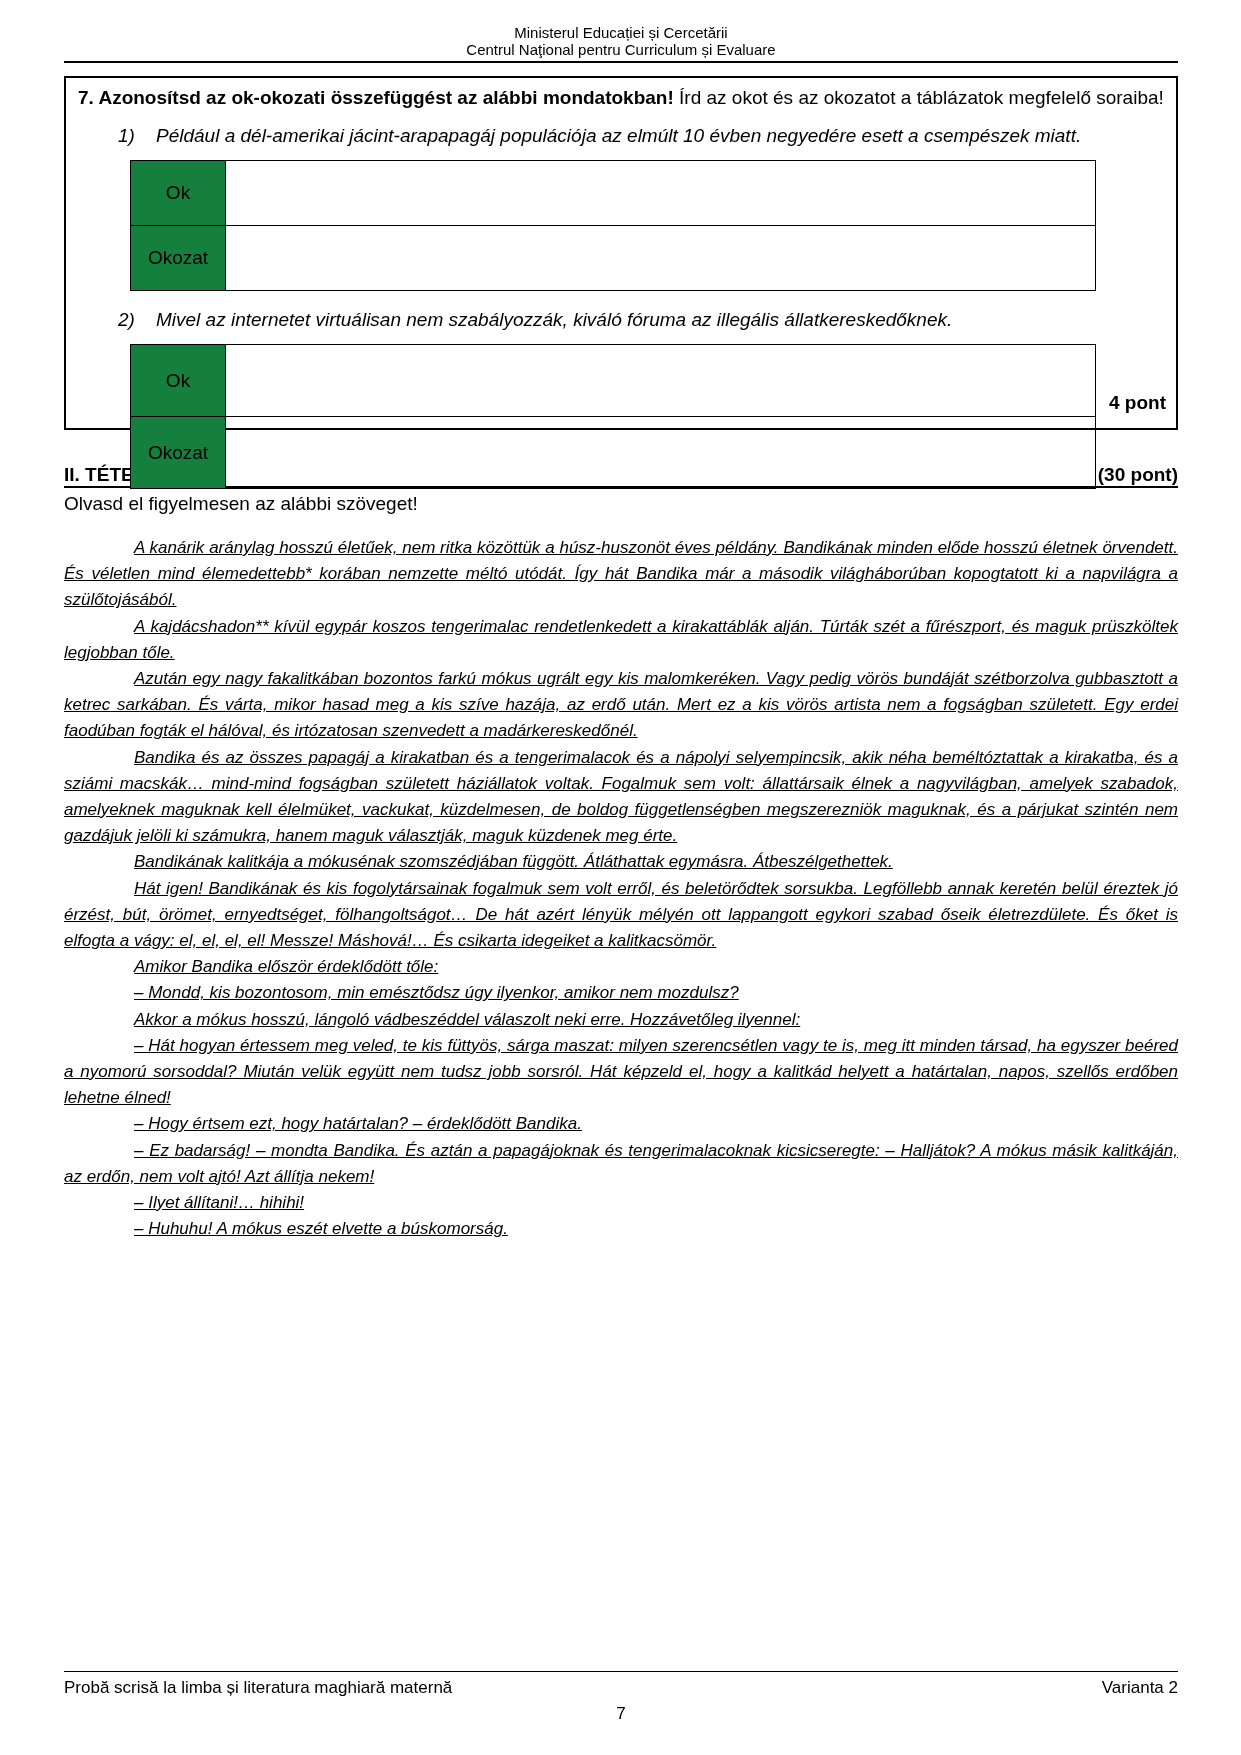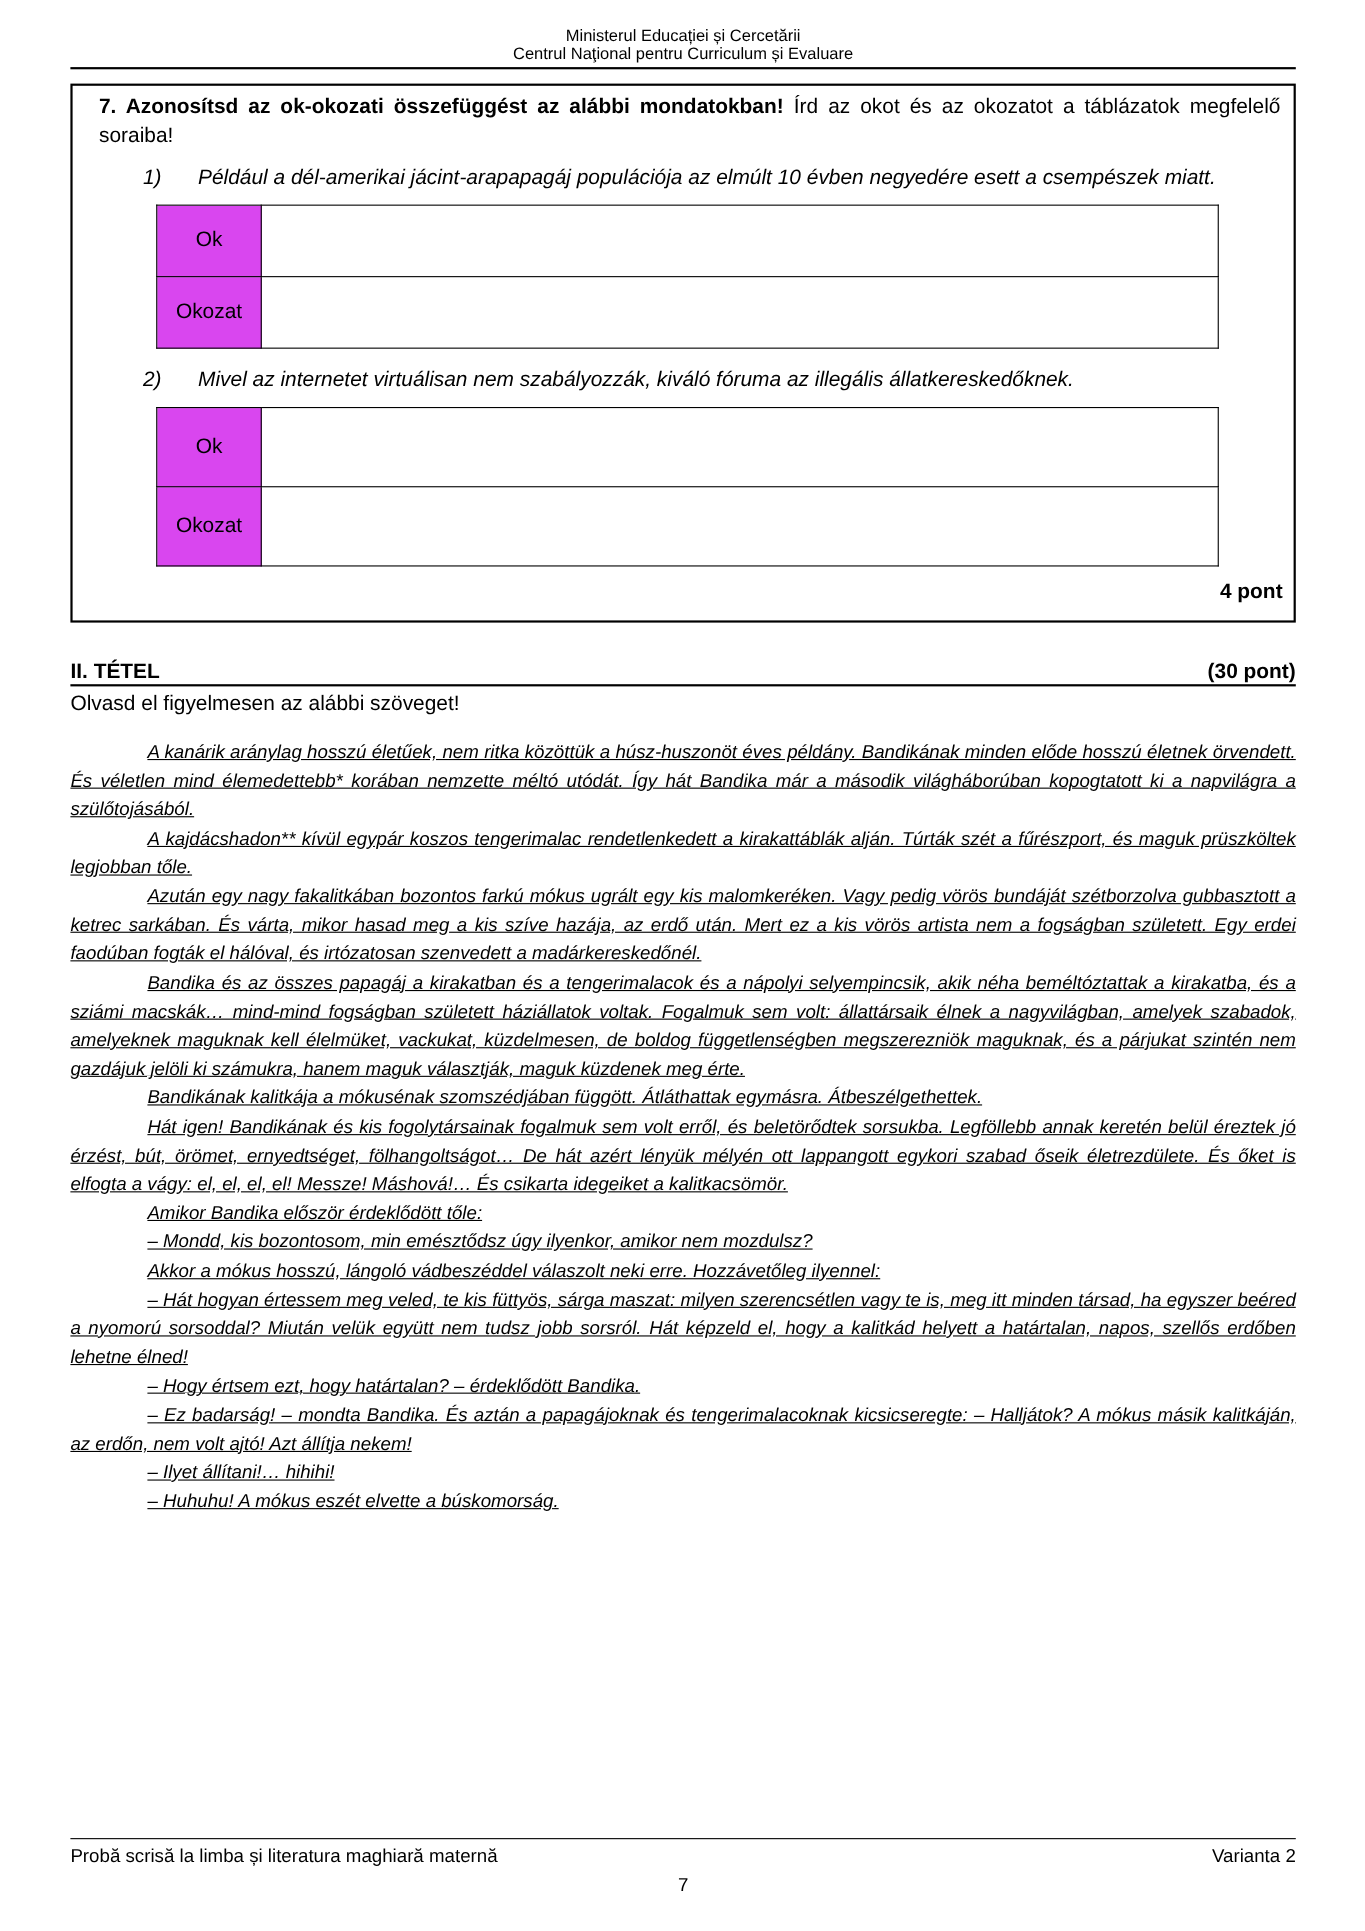--- a/index.html
+++ b/index.html
@@ -13,38 +13,38 @@
   }
   
   .doc-header{text-align:center;font-size:15px;line-height:17px;}
   .header-rule{border-bottom:2px solid #000;margin-top:3px;}
   
   .q7-box{
     position:relative;
     margin-top:13px;
     border:2px solid #000;
     box-sizing:border-box;
-    height:490px;
-    padding:7px 12px 0 24px;
+    height:354px;
+    padding:7px 12px 0 12px;
     font-size:19px;line-height:26px;
   }
   .q7-title{margin:0;text-align:justify;}
   .q7-title .b{font-weight:bold;}
   .q-item{display:flex;margin:12px 28px 0 40px;}
   .q-item .num{width:38px;flex:0 0 38px;font-style:italic;}
-  .q-item .txt{flex:1;font-style:italic;text-align:justify;margin-left:12px;}
+  .q-item .txt{flex:1;font-style:italic;text-align:justify;}
   table.okt{
     border-collapse:collapse;
     margin:11px 0 0 52px;
     width:966px;
     table-layout:fixed;
   }
   table.okt td{border:1.5px solid #000;padding:0;}
   table.okt td.lbl{
-    width:94px;background:#d946ef;
+    width:94px;background:#15803d;
     text-align:center;vertical-align:middle;
     font-size:19px;
     margin-left:28px;
   }
   table.okt.t1 td{height:64px;}
   table.okt.t2 td{height:71px;}
   .points{
     position:absolute;right:10px;bottom:12px;
     font-weight:bold;font-size:19px;
   }

